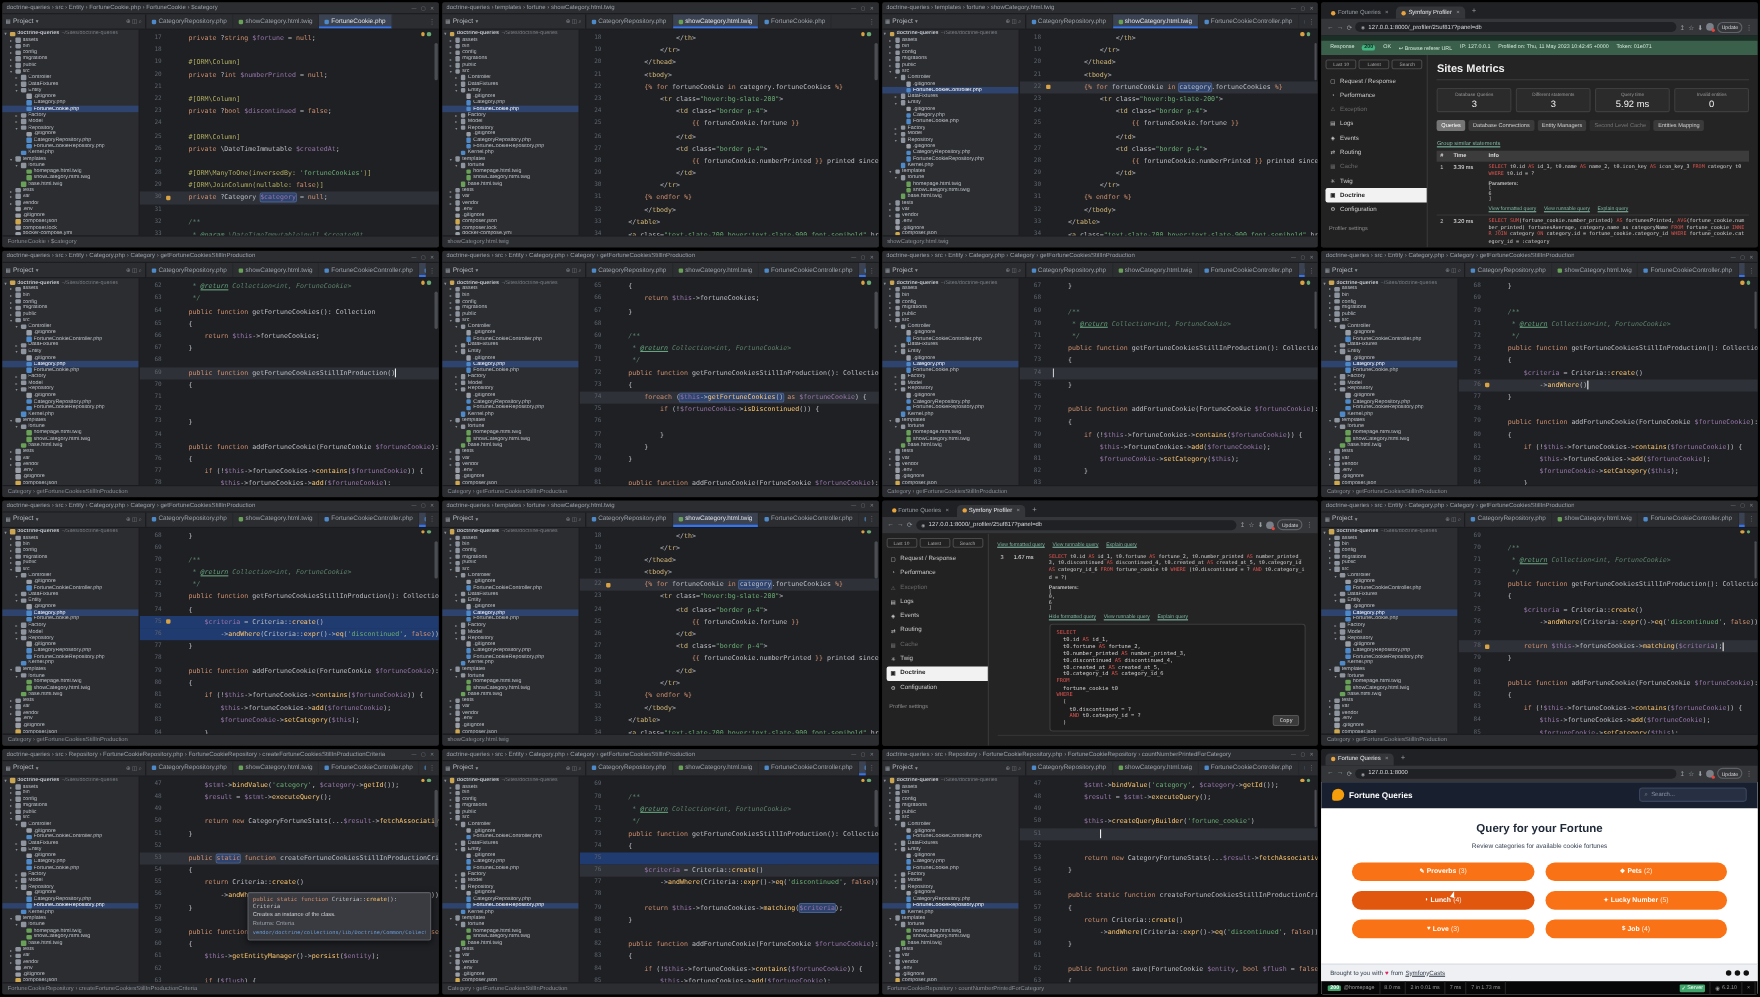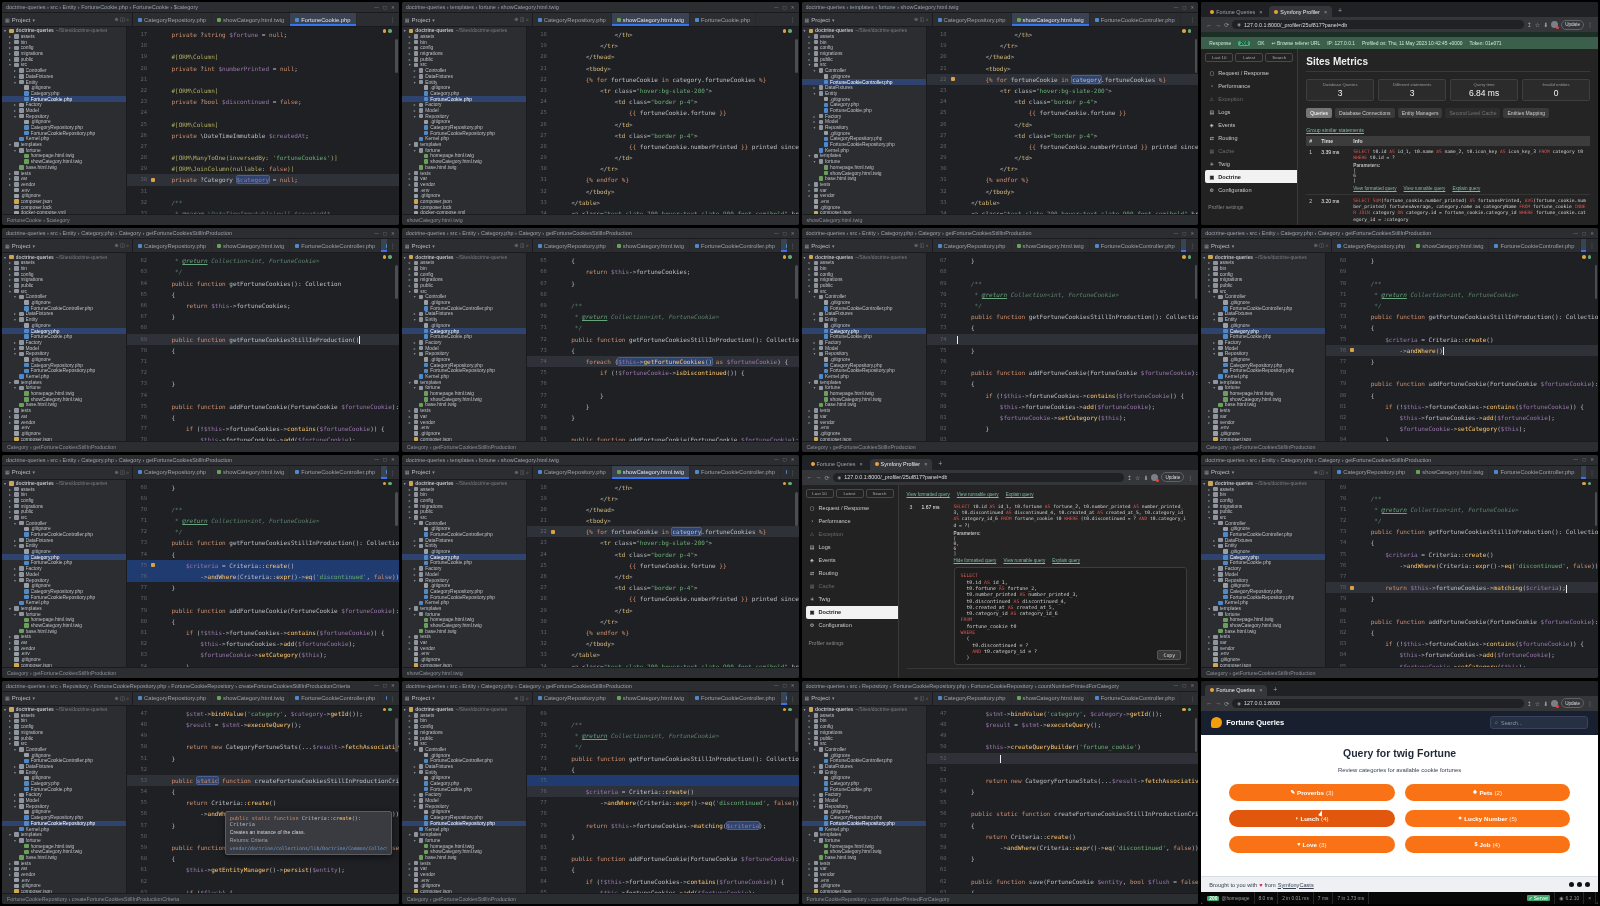--- a/index.html
+++ b/index.html
@@ -923,21 +923,21 @@
               <div class="pcard">
                 <div class="pcl">Database Queries</div>
                 <div class="pcv">3</div>
               </div>
               <div class="pcard">
                 <div class="pcl">Different statements</div>
                 <div class="pcv">3</div>
               </div>
               <div class="pcard">
                 <div class="pcl">Query time</div>
-                <div class="pcv">6.84 ms</div>
+                <div class="pcv">5.92 ms</div>
               </div>
               <div class="pcard">
                 <div class="pcl">Invalid entities</div>
                 <div class="pcv">0</div>
               </div>
             </div><div class="ptabs">
               <span class="ptab act">Queries</span>
               <span class="ptab">Database Connections</span>
               <span class="ptab">Entity Managers</span>
               <span class="ptab dm">Second Level Cache</span>
@@ -3467,21 +3467,21 @@
       <div class="bcontent" style="background: rgb(255, 255, 255);">
         <div class="fhead">
           <span class="flogo"></span>
           <span class="fbrand">Fortune Queries</span>
           <div class="fsearch">
             <span>⌕</span>
             <span>Search...</span>
           </div>
         </div>
         <div class="fmain">
-          <div class="fh1">Query for twig Fortune</div>
+          <div class="fh1">Query for your Fortune</div>
           <div class="fsub">Review categories for available cookie fortunes</div>
           <div class="fgrid">
             <div class="fbtn">
               <span class="fico">✎</span>
               <span>Proverbs</span>
               <span class="fcount">(3)</span>
             </div>
             <div class="fbtn">
               <span class="fico">❖</span>
               <span>Pets</span>

